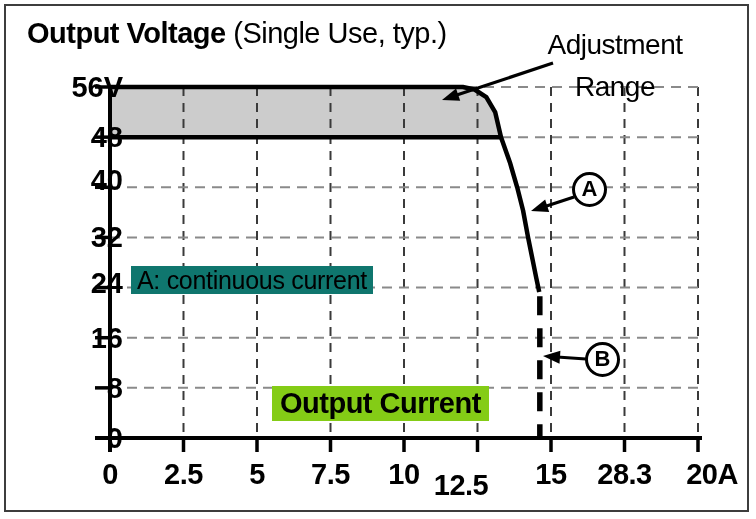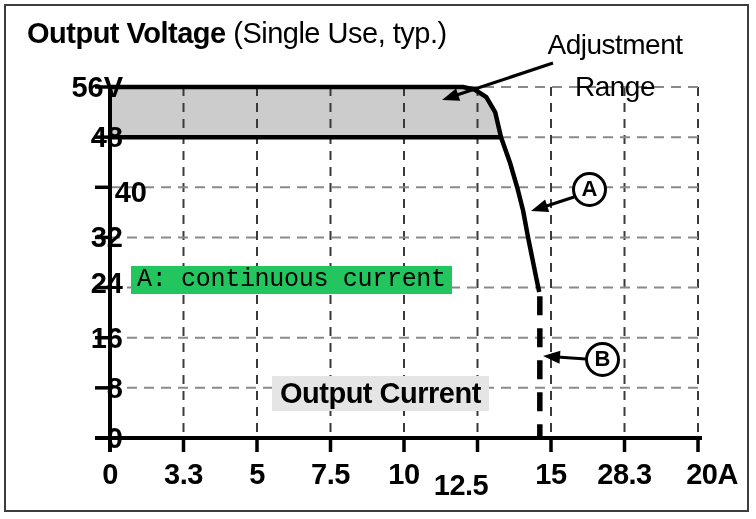--- a/index.html
+++ b/index.html
@@ -19,25 +19,25 @@
   .ylab {
     position: absolute; left: 0; width: 84px; text-align: right;
     font-size: 29px; font-weight: bold; line-height: 30px; padding-left: 39px;
   }
   .xlab {
     position: absolute; width: 90px; text-align: center; top: 459px;
     font-size: 29px; font-weight: bold; line-height: 30px; letter-spacing: -0.5px;
   }
   .legend {
     left: 131px; top: 266px; font-size: 25px; line-height: 24px;
-    background: #22c55e; padding: 2px 6px; letter-spacing: -0.3px; white-space: nowrap; font-family: Liberation Mono, monospace;
+    background: #0f766e; padding: 2px 6px; letter-spacing: -0.3px; white-space: nowrap;
   }
   .xlabel {
-    left: 272px; top: 376px; font-size: 29px; font-weight: bold;
-    background: #e5e5e5; padding: 1px 8px; letter-spacing: -0.5px; white-space: nowrap;
+    left: 272px; top: 386px; font-size: 29px; font-weight: bold;
+    background: #84cc16; padding: 1px 8px; letter-spacing: -0.5px; white-space: nowrap;
   }
   .adj {
     left: 527px; top: 24px; width: 176px; text-align: center;
     font-size: 28px; line-height: 42px; letter-spacing: -0.5px;
   }
   .callout {
     position: absolute; width: 35px; height: 35px; border: 3.5px solid #000;
     border-radius: 50%; background: #ffffff; box-sizing: border-box;
     text-align: center; font-weight: bold; font-size: 22px; line-height: 28px;
   }
@@ -96,27 +96,27 @@
   <div class="frame"></div>
 
   <div class="overlay title"><b>Output Voltage</b><span> (Single Use, typ.)</span></div>
 
   <div id="ylabels">
       <div class="ylab" style="top: 423px;">0</div>
       <div class="ylab" style="top: 372.857px;">8</div>
       <div class="ylab" style="top: 322.714px;">16</div>
       <div class="ylab" style="top: 268px;">24</div>
       <div class="ylab" style="top: 222.429px;">32</div>
-      <div class="ylab" style="top: 177px; margin-left: 24px;">40</div>
+      <div class="ylab" style="top: 165px;">40</div>
       <div class="ylab" style="top: 122.143px;">48</div>
       <div class="ylab" style="top: 72px;">56V</div>
     </div>
   <div id="xlabels">
       <div class="xlab" style="left: 65px;">0</div>
-      <div class="xlab" style="left: 138.5px;">3.3</div>
+      <div class="xlab" style="left: 138.5px;">2.5</div>
       <div class="xlab" style="left: 212px;">5</div>
       <div class="xlab" style="left: 285.5px;">7.5</div>
       <div class="xlab" style="left: 359px;">10</div>
       <div class="xlab" style="left: 416px; margin-top: 11px;">12.5</div>
       <div class="xlab" style="left: 506px;">15</div>
       <div class="xlab" style="left: 579.5px;">28.3</div>
       <div class="xlab" style="left: 667px;">20A</div>
     </div>
 
   <div class="overlay legend">

